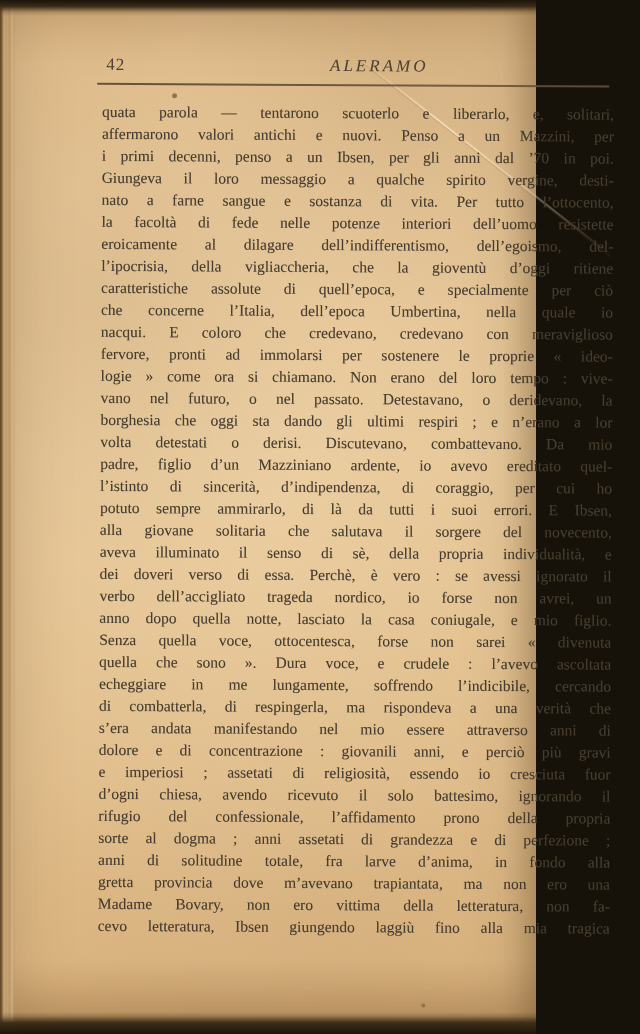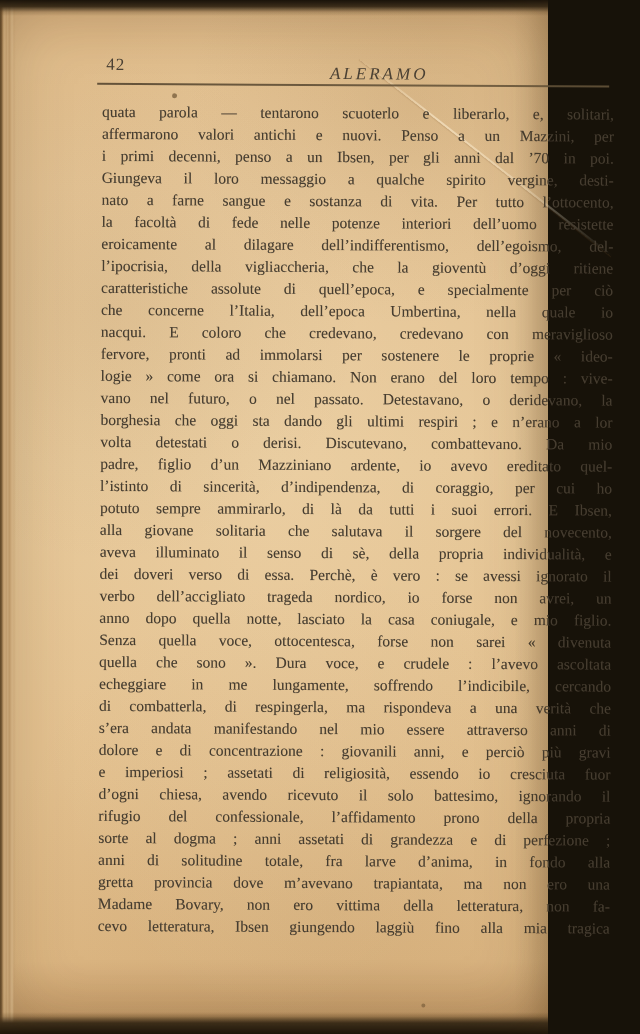--- a/index.html
+++ b/index.html
@@ -25,21 +25,20 @@
         #2a211400 0%,
         #d8b281 1%,
         #dfbc8b 6%,
         #e4c394 18%,
         #e6c798 45%,
         #e3c08e 75%,
         #dcb682 93%,
         #c79e6c 98%,
         #8a6a43 100%),
       #e4c394;
-    padding-left: 12px;
   }
 
   
   .top-band {
     position: absolute;
     top: 0; left: 0; right: 0;
     height: 16px;
     background: linear-gradient(180deg, #140f09 0%, #3a2d1b 40%, rgba(90, 65, 35, 0.25) 75%, transparent 100%);
   }
 
@@ -108,21 +107,21 @@
     left: 104px;
     top: 56px;
     font-size: 17px;
     letter-spacing: 1px;
     color: #4b4134;
   }
 
   .running-title {
     position: absolute;
     left: 377px;
-    top: 64px;
+    top: 56px;
     transform: translateX(-50%);
     font-style: italic;
     font-size: 17px;
     letter-spacing: 3px;
     color: #4b4134;
   }
 
   .header-rule {
     position: absolute;
     left: 95px;

